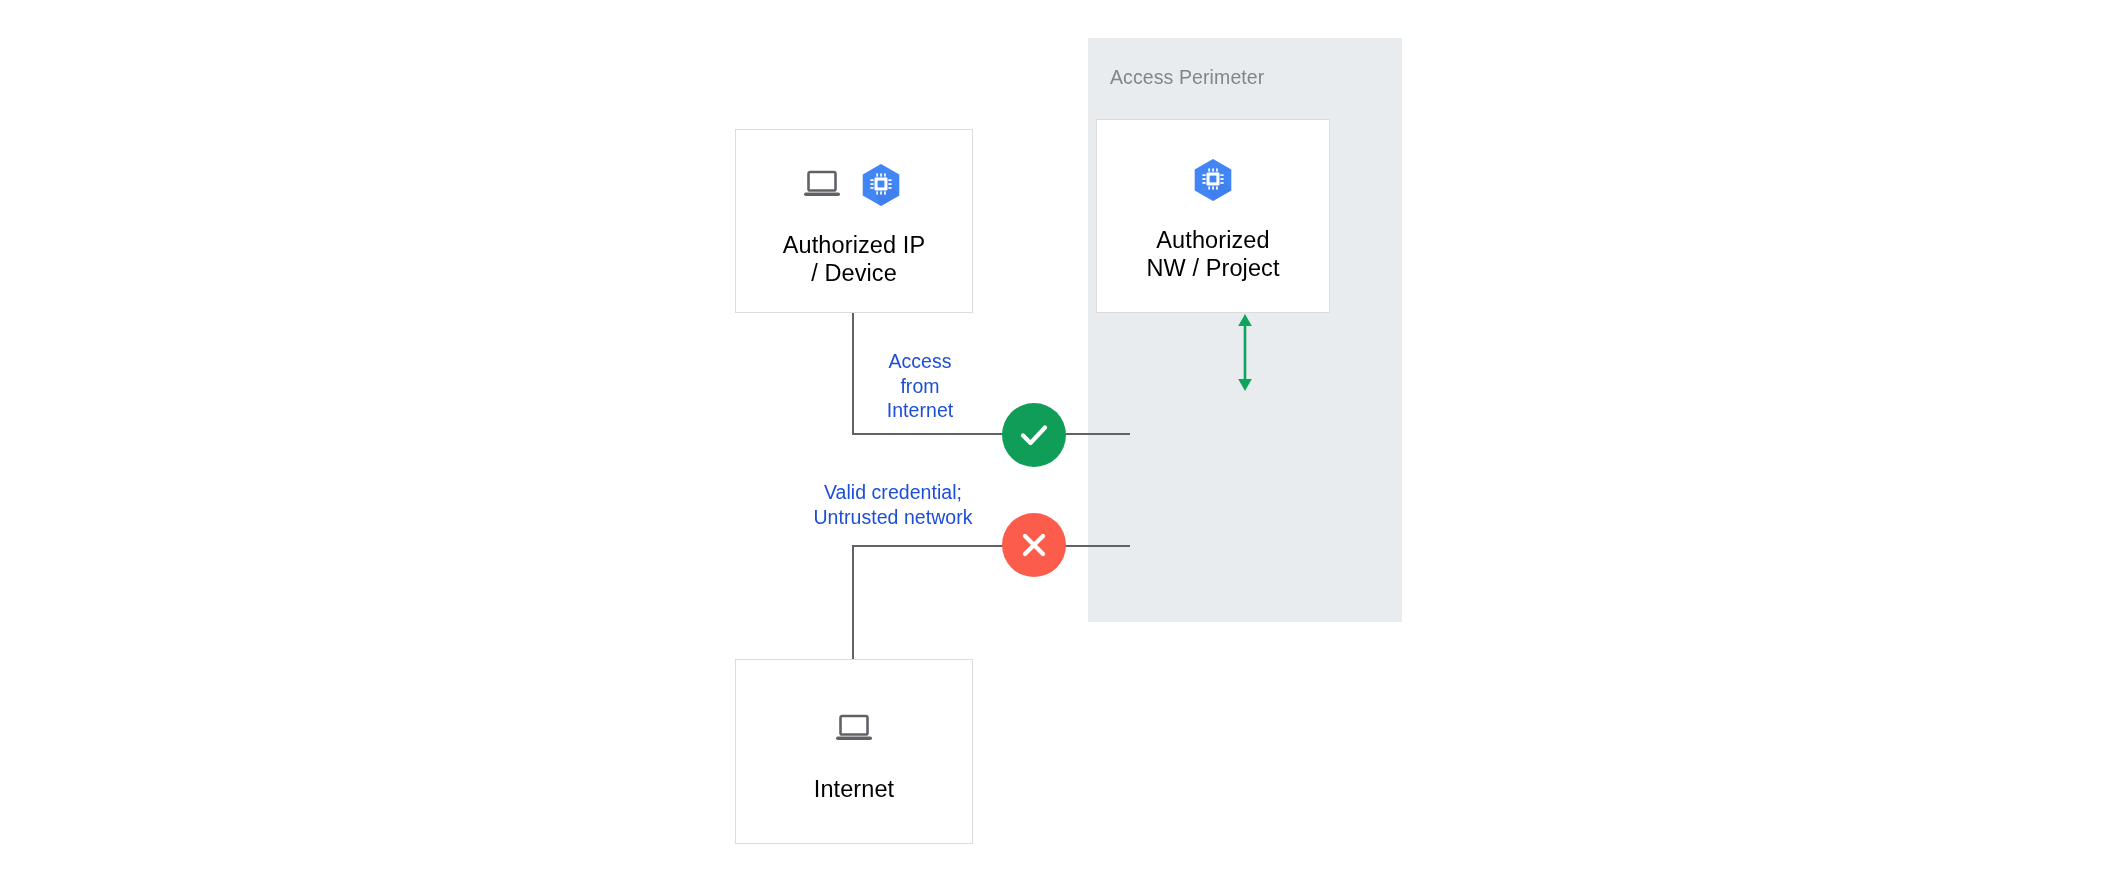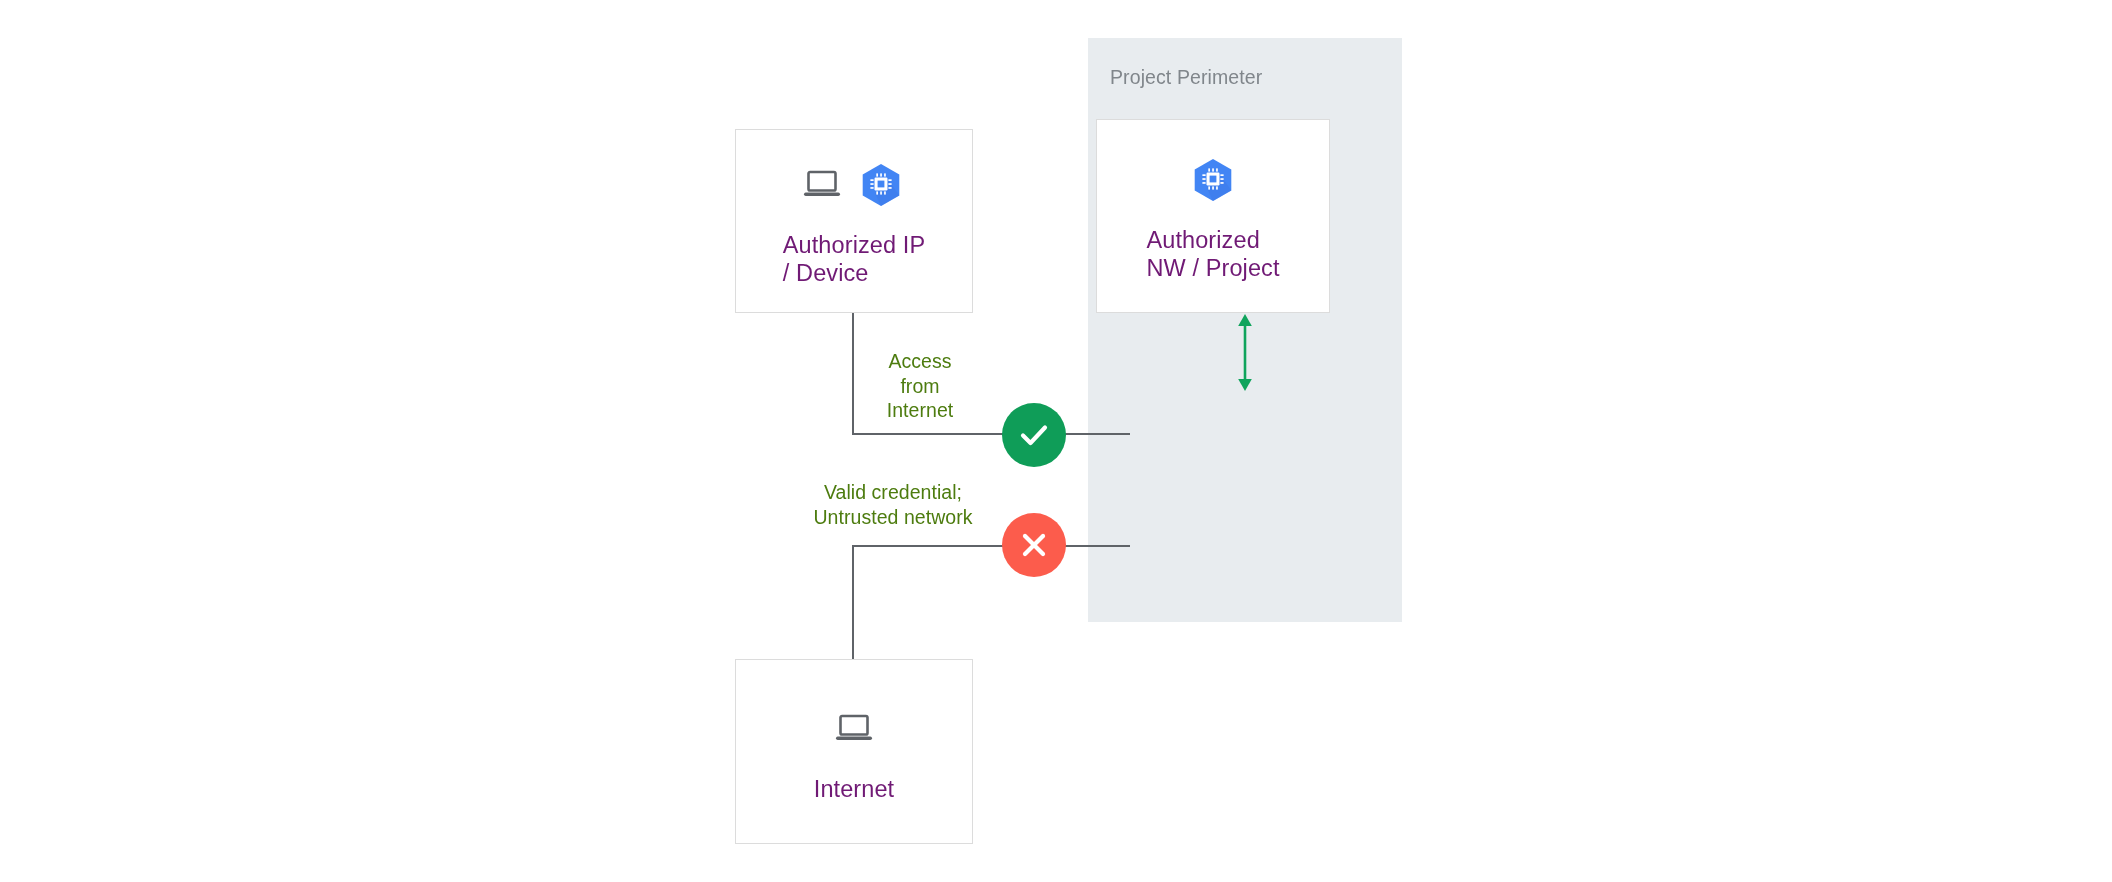--- a/index.html
+++ b/index.html
@@ -55,21 +55,22 @@
     flex-direction: row;
     align-items: center;
     justify-content: center;
     gap: 14px;
     height: 58px;
   }
   .node-label {
     margin-top: 18px;
     font-size: 23.5px;
     line-height: 28.5px;
-    color: #701a75;
+    color: #000000;
+    text-align: center;
     white-space: pre-line;
     letter-spacing: 0.1px;
   }
 
   
   #node-authorized-device { left: 735px; top: 129px; width: 238px; height: 184px; }
   #node-authorized-nw     { left: 1096px; top: 119px; width: 234px; height: 194px; }
   #node-data-gcp          { left: 1128px; top: 392px; width: 234px; height: 194px; }
   #node-internet          { left: 735px; top: 659px; width: 238px; height: 185px; }
 
@@ -106,21 +107,21 @@
     justify-content: center;
   }
   #badge-allow { left: 1002px; top: 403px; background: #0f9d58; }
   #badge-deny  { left: 1002px; top: 513px; background: #fc5c4c; }
 
   
   .edge-label {
     position: absolute;
     font-size: 19.5px;
     line-height: 24.5px;
-    color: #4d7c0f;
+    color: #1d4ed8;
     text-align: center;
     white-space: pre-line;
     letter-spacing: 0.05px;
   }
   #label-access   { left: 852px; top: 349px; width: 136px; }
   #label-untrust  { left: 778px; top: 480px; width: 230px; }
 
   
   #arrow-sync {
     position: absolute;
@@ -129,21 +130,21 @@
     width: 34px;
     height: 79px;
   }
 </style>
 </head>
 <body>
 
 <div id="canvas">
 
   <div class="perimeter"></div>
-  <div class="perimeter-label">Project Perimeter</div>
+  <div class="perimeter-label">Access Perimeter</div>
 
   <div class="line line-v" id="conn1-v"></div>
   <div class="line line-h" id="conn1-h"></div>
   <div class="line line-h" id="conn1-h2"></div>
 
   <div class="line line-v" id="conn2-v"></div>
   <div class="line line-h" id="conn2-h"></div>
   <div class="line line-h" id="conn2-h2"></div>
 
   <svg id="arrow-sync" viewBox="0 0 34 79">

